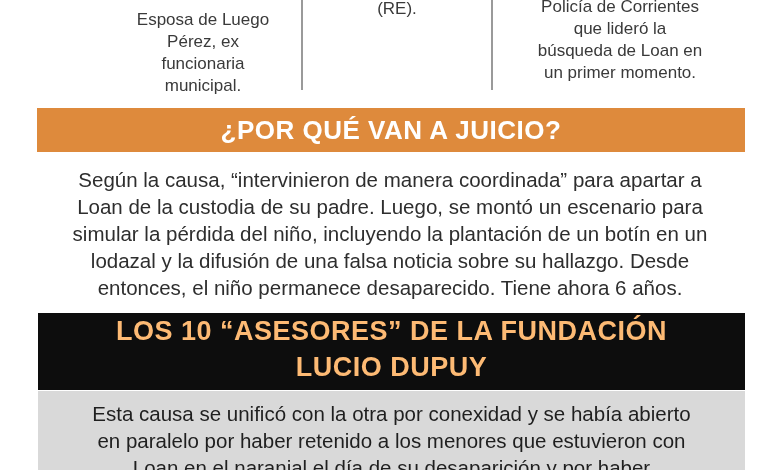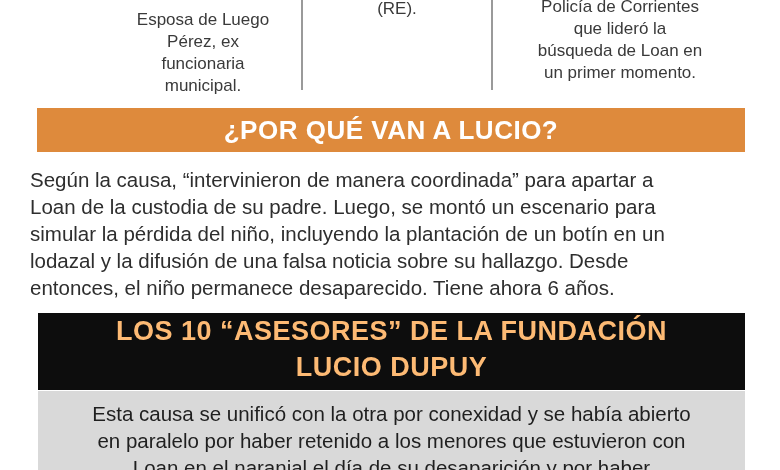--- a/index.html
+++ b/index.html
@@ -40,20 +40,21 @@
     line-height:44px;
     text-align:center;
   }
   
   #why-body{
     position:absolute;
     left:30px;top:166px;width:720px;
     color:#2e2e2e;
     font-size:20.5px;
     line-height:27px;
+    text-align:center;
     white-space:pre-line;
   }
   
   #advisors-banner{
     position:absolute;
     left:38px;top:313px;width:707px;height:77px;
     background:#0d0d0d;
     color:#fdba74;
     font-size:27px;font-weight:700;
     letter-spacing:0.5px;
@@ -92,21 +93,21 @@
 
   <div class="caption" id="caption-3">Policía de Corrientes
 que lideró la
 búsqueda de Loan en
 un primer momento.</div>
 
   <div class="v-divider" id="divider-1"></div>
 
   <div class="v-divider" id="divider-2"></div>
 
-  <div id="why-banner">¿POR QUÉ VAN A LUCIO?</div>
+  <div id="why-banner">¿POR QUÉ VAN A JUICIO?</div>
 
   <div id="why-body">Según la causa, “intervinieron de manera coordinada” para apartar a
 Loan de la custodia de su padre. Luego, se montó un escenario para
 simular la pérdida del niño, incluyendo la plantación de un botín en un
 lodazal y la difusión de una falsa noticia sobre su hallazgo. Desde
 entonces, el niño permanece desaparecido. Tiene ahora 6 años.</div>
 
   <div id="advisors-banner">LOS 10 “ASESORES” DE LA FUNDACIÓN
 LUCIO DUPUY</div>
 

